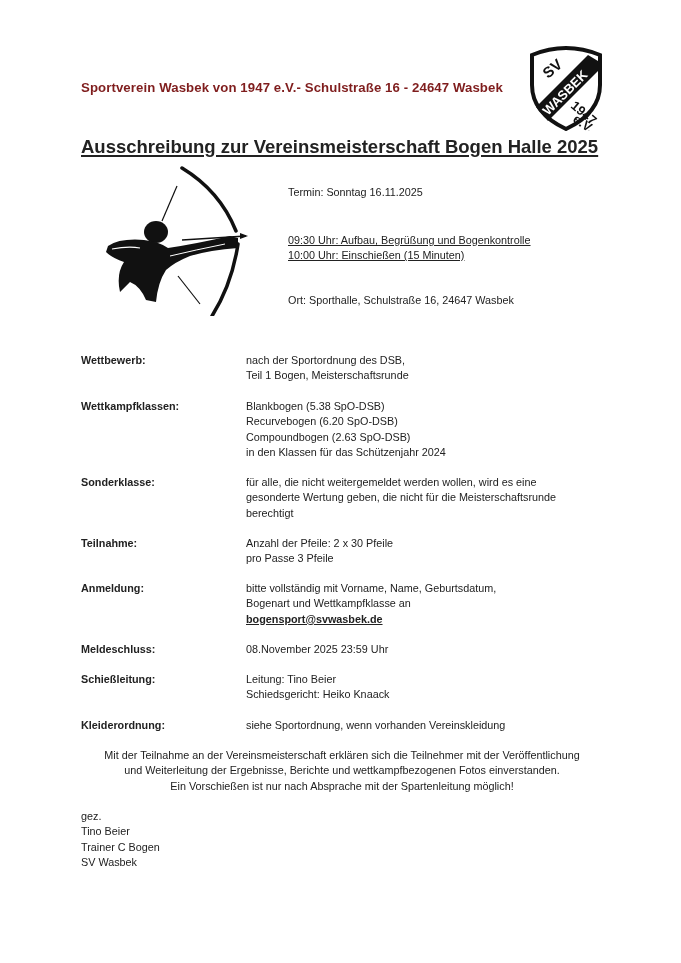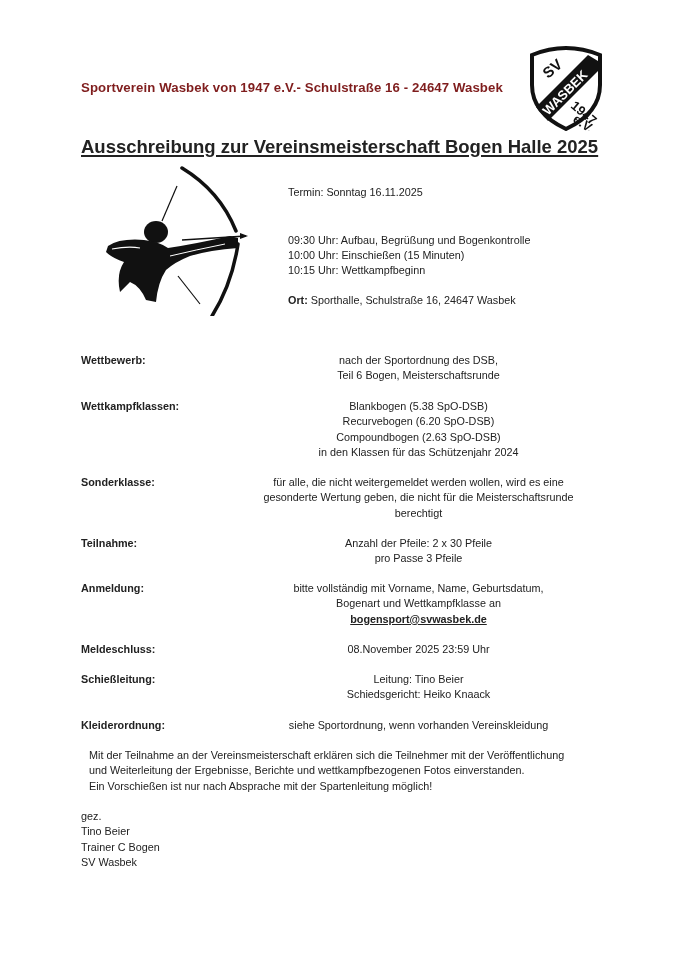--- a/index.html
+++ b/index.html
@@ -16,31 +16,31 @@
     .title {
       position: absolute; left: 81px; top: 136px;
       font-size: 18.5px; font-weight: bold; color: #222;
       text-decoration: underline; text-underline-offset: 2px; text-decoration-thickness: 1.5px;
     }
 
     .archer { position: absolute; left: 100px; top: 166px; width: 150px; height: 150px; }
 
     .info { position: absolute; left: 288px; font-size: 10.8px; line-height: 15px; color: #222; }
     .info.termin { top: 185px; font-weight: normal; }
-    .info.schedule { top: 233px; }
+    .info.schedule { top: 233px; text-decoration: underline; }
     .info.ort { top: 293px; }
-    .info .b { font-weight: bold; }
+    .info .b { font-weight: normal; }
 
     .row { position: absolute; left: 81px; width: 520px; font-size: 10.8px; line-height: 15.3px; }
     .row .label { position: absolute; left: 0; top: 0; font-weight: bold; color: #222; }
     .row .value { position: absolute; left: 165px; top: 0; width: 345px; color: #222; }
-    .row .value div { white-space: nowrap; text-align: center; }
+    .row .value div { white-space: nowrap; }
     .row .value a { color: #222; font-weight: bold; text-decoration: underline; }
 
-    .para { position: absolute; left: 89px; top: 748px; width: 520px; font-size: 10.8px; line-height: 15.3px; color: #222; }
+    .para { position: absolute; left: 82px; top: 748px; width: 520px; font-size: 10.8px; line-height: 15.3px; color: #222; text-align: center; }
     .para div { white-space: nowrap; }
     .sig { position: absolute; left: 81px; top: 809px; font-size: 10.8px; line-height: 15.3px; color: #222; }
   </style>
 </head>
 <body>
 
 <div class="header-line">Sportverein Wasbek von 1947 e.V.- Schulstraße 16 - 24647 Wasbek</div>
 
 <svg class="logo" viewBox="0 0 80 86">
   <path d="M6 10 Q40 -4 74 10 L74 40 Q74 68 40 84 Q6 68 6 40 Z" fill="#fff" stroke="#111" stroke-width="4"></path>
@@ -70,29 +70,28 @@
 
   <path d="M8 80 Q20 72 44 74 Q60 76 68 82 Q95 78 130 70 L138 72 L138 82 Q110 84 90 90 Q75 96 66 104 Q58 116 56 136 L46 134 Q40 120 30 116 L20 126 Q16 108 24 96 Q12 92 6 86 Z" fill="#111"></path>
   <path d="M12 83 Q28 80 40 82" fill="none" stroke="#fff" stroke-width="1.2"></path>
   <path d="M70 90 Q95 84 125 78" fill="none" stroke="#fff" stroke-width="1"></path>
 </svg>
 
 <div class="info termin">Termin: Sonntag 16.11.2025</div>
 <div class="info schedule">
   <div>09:30 Uhr: Aufbau, Begrüßung und Bogenkontrolle</div>
   <div>10:00 Uhr: Einschießen (15 Minuten)</div>
-  <div>10:15 Uhr: Wettkampfbeginn</div>
 </div>
 <div class="info ort"><span class="b">Ort:</span><span> Sporthalle, Schulstraße 16, 24647 Wasbek</span></div>
 
 <div class="row" style="top:353px;">
   <div class="label">Wettbewerb:</div>
   <div class="value">
     <div>nach der Sportordnung des DSB,</div>
-    <div>Teil 6 Bogen, Meisterschaftsrunde</div>
+    <div>Teil 1 Bogen, Meisterschaftsrunde</div>
   </div>
 </div>
 
 <div class="row" style="top:399px;">
   <div class="label">Wettkampfklassen:</div>
   <div class="value">
     <div>Blankbogen (5.38 SpO-DSB)</div>
     <div>Recurvebogen (6.20 SpO-DSB)</div>
     <div>Compoundbogen (2.63 SpO-DSB)</div>
     <div>in den Klassen für das Schützenjahr 2024</div>

